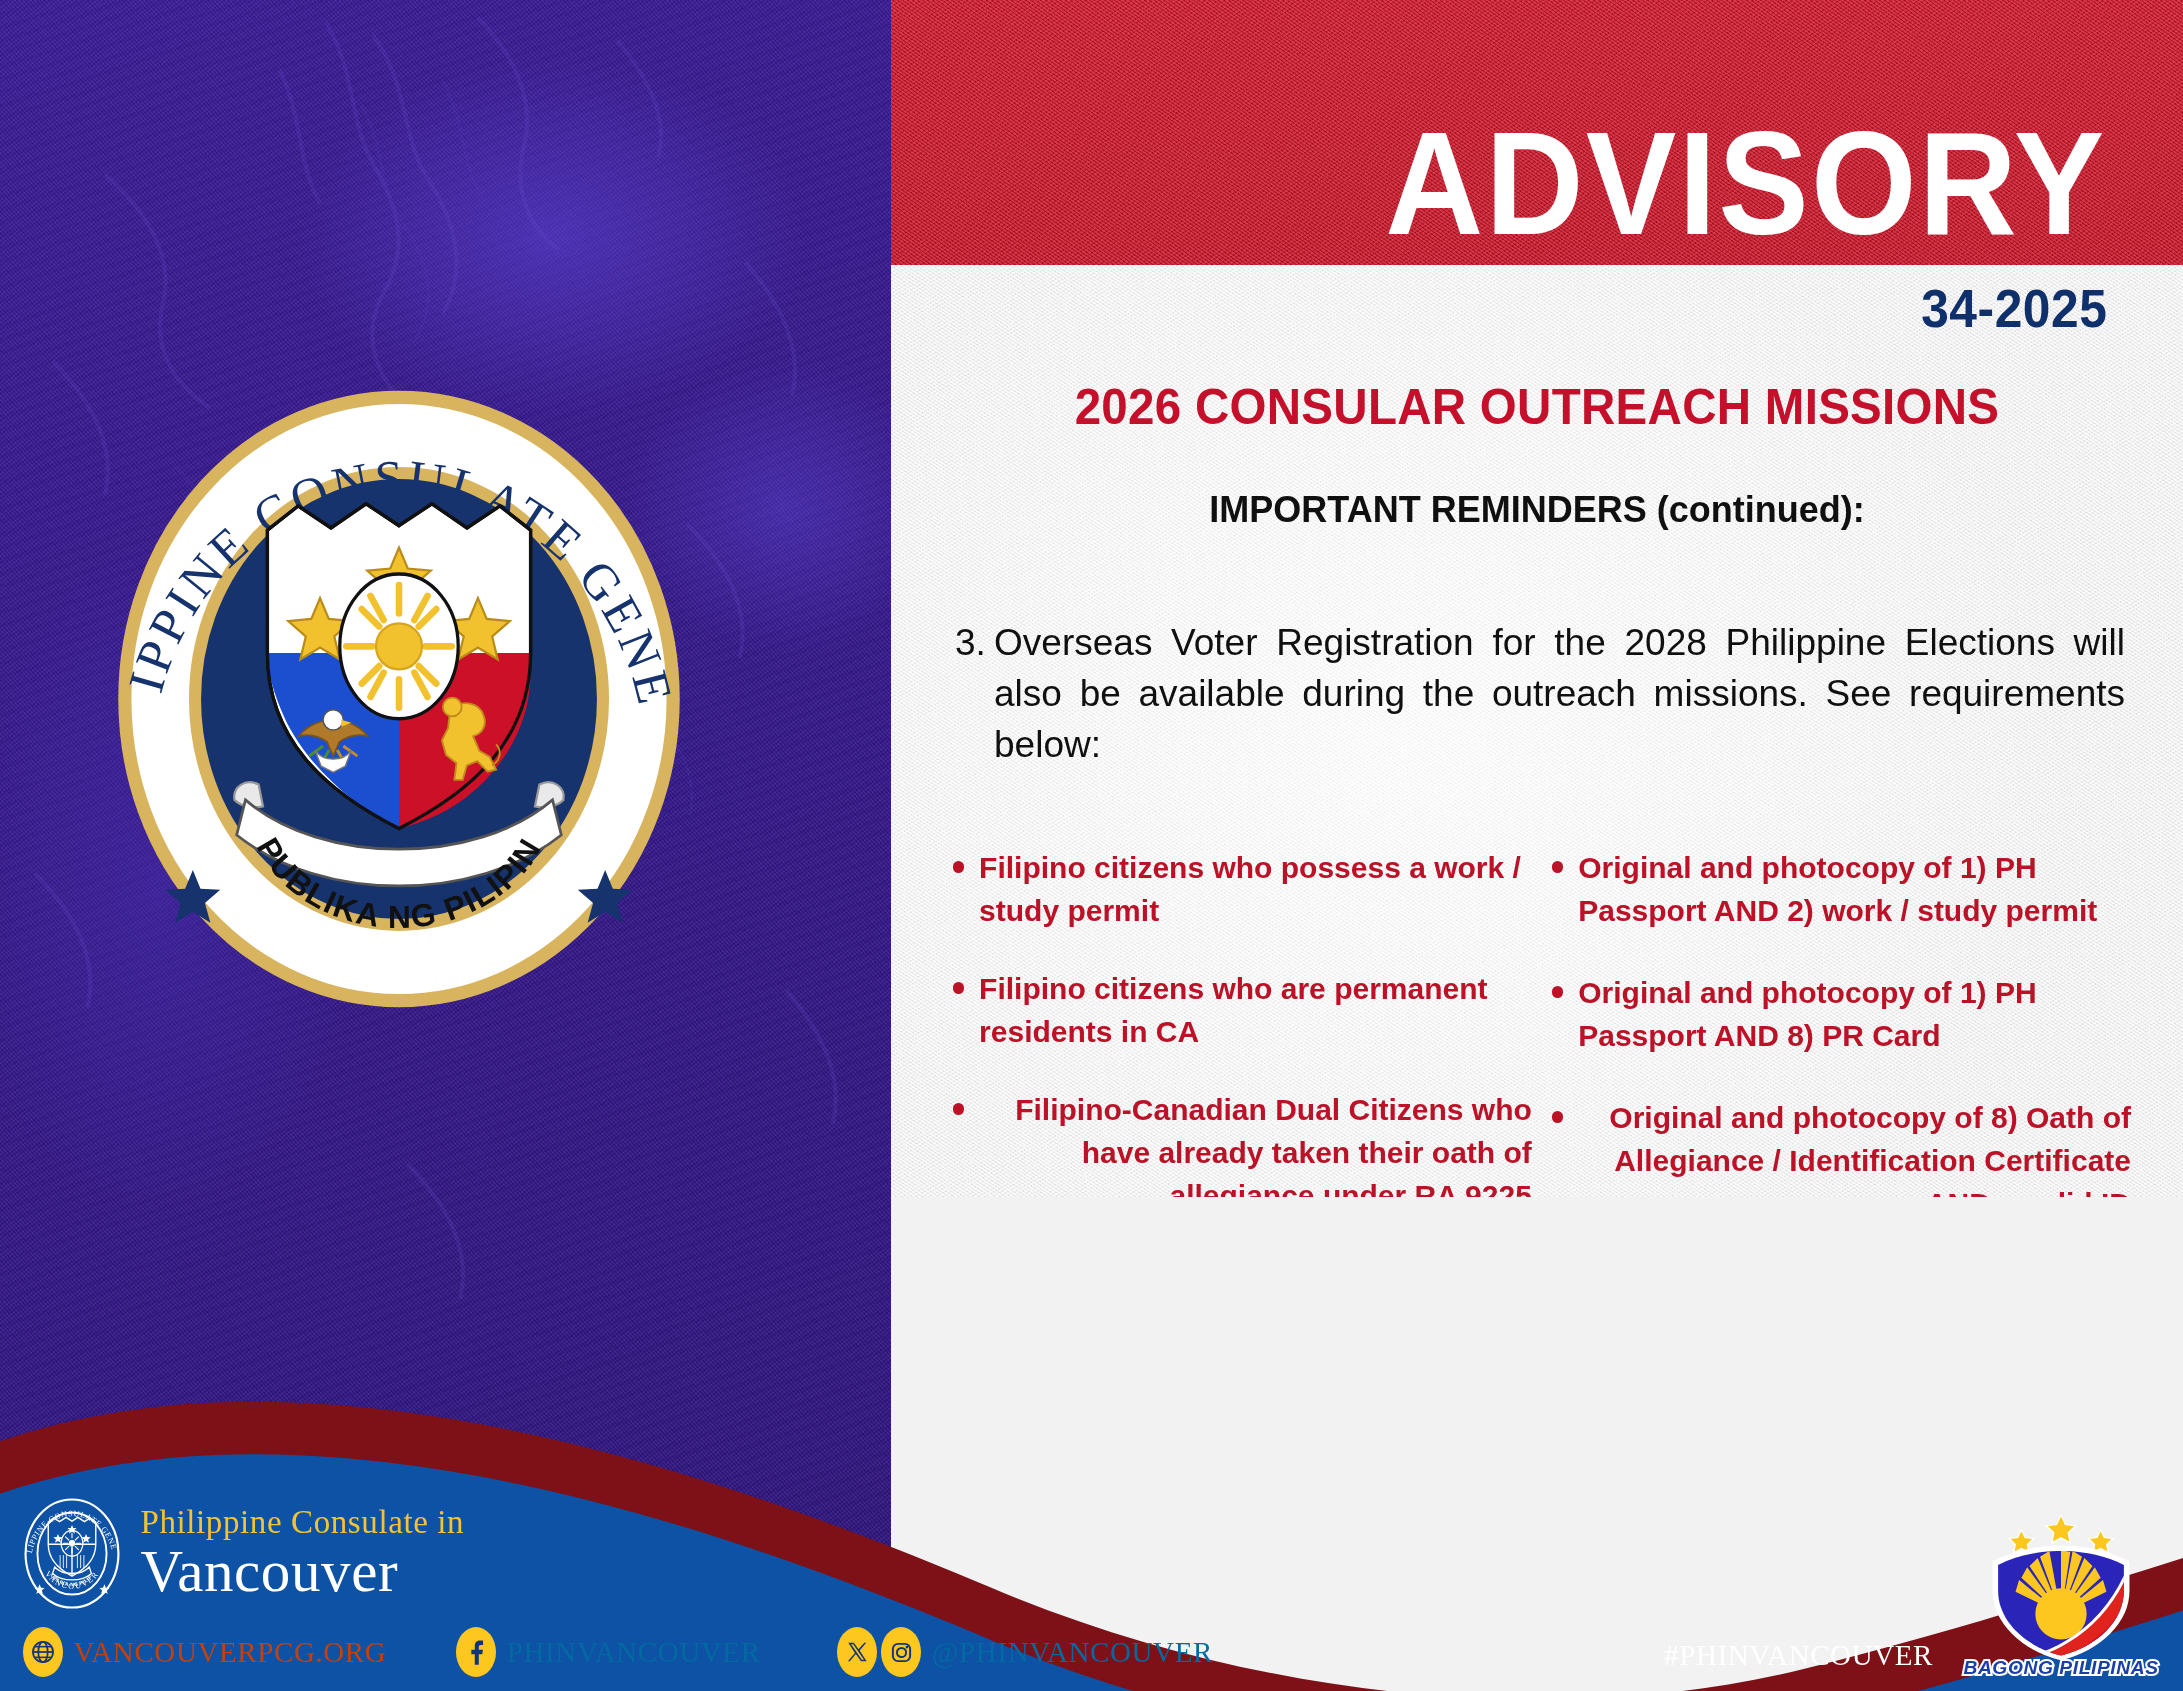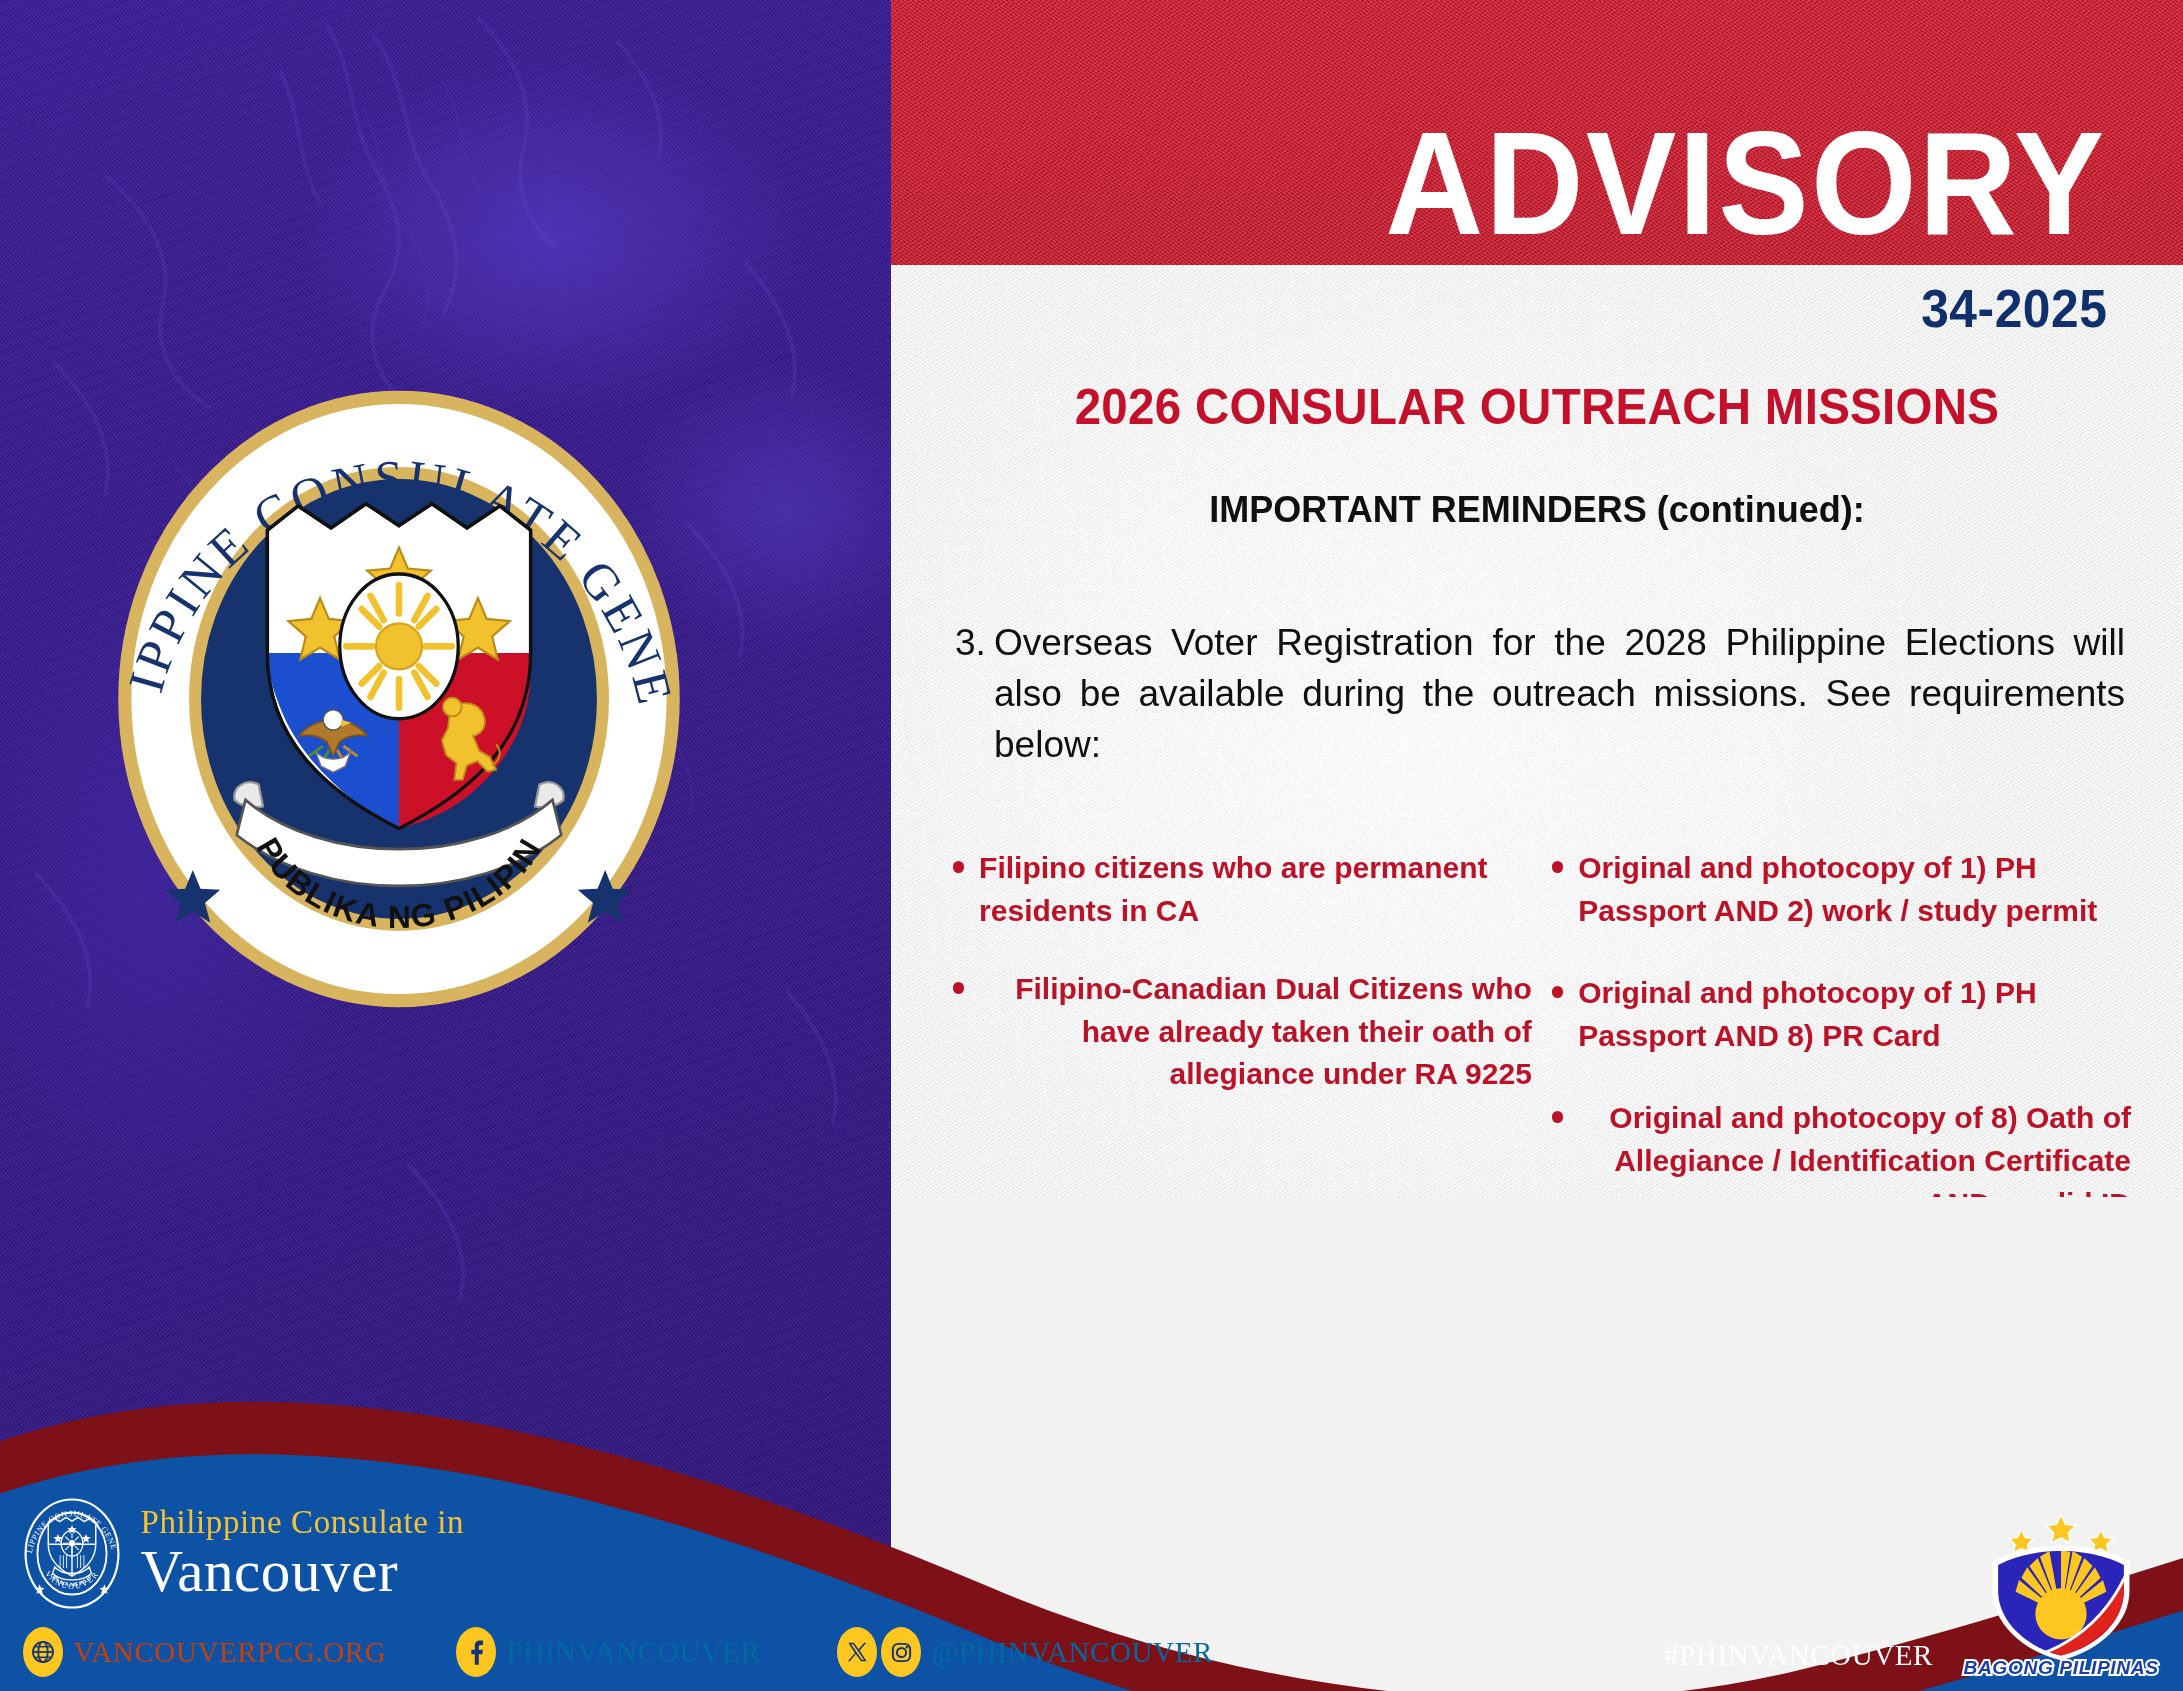--- a/index.html
+++ b/index.html
@@ -218,20 +218,24 @@
 
     <div class="sub-title">IMPORTANT REMINDERS (continued):</div>
 
     <div class="item-block">
       <div class="item-num">3.</div>
       <div class="item-text">Overseas Voter Registration for the 2028 Philippine Elections will also be available during the outreach missions. See requirements below:</div>
     </div>
 
     <div class="bullets">
       <div class="bcol bcol-l">
+        <div class="brow">
+          <span class="bdot"></span>
+          <span class="btxt">Filipino citizens who possess a work / study permit</span>
+        </div>
         <div class="brow">
           <span class="bdot"></span>
           <span class="btxt">Filipino citizens who are permanent residents in CA</span>
         </div>
         <div class="brow">
           <span class="bdot"></span>
           <span class="btxt">Filipino-Canadian Dual Citizens who have already taken their oath of allegiance under RA 9225</span>
         </div>
       </div>
       <div class="bcol bcol-r">

